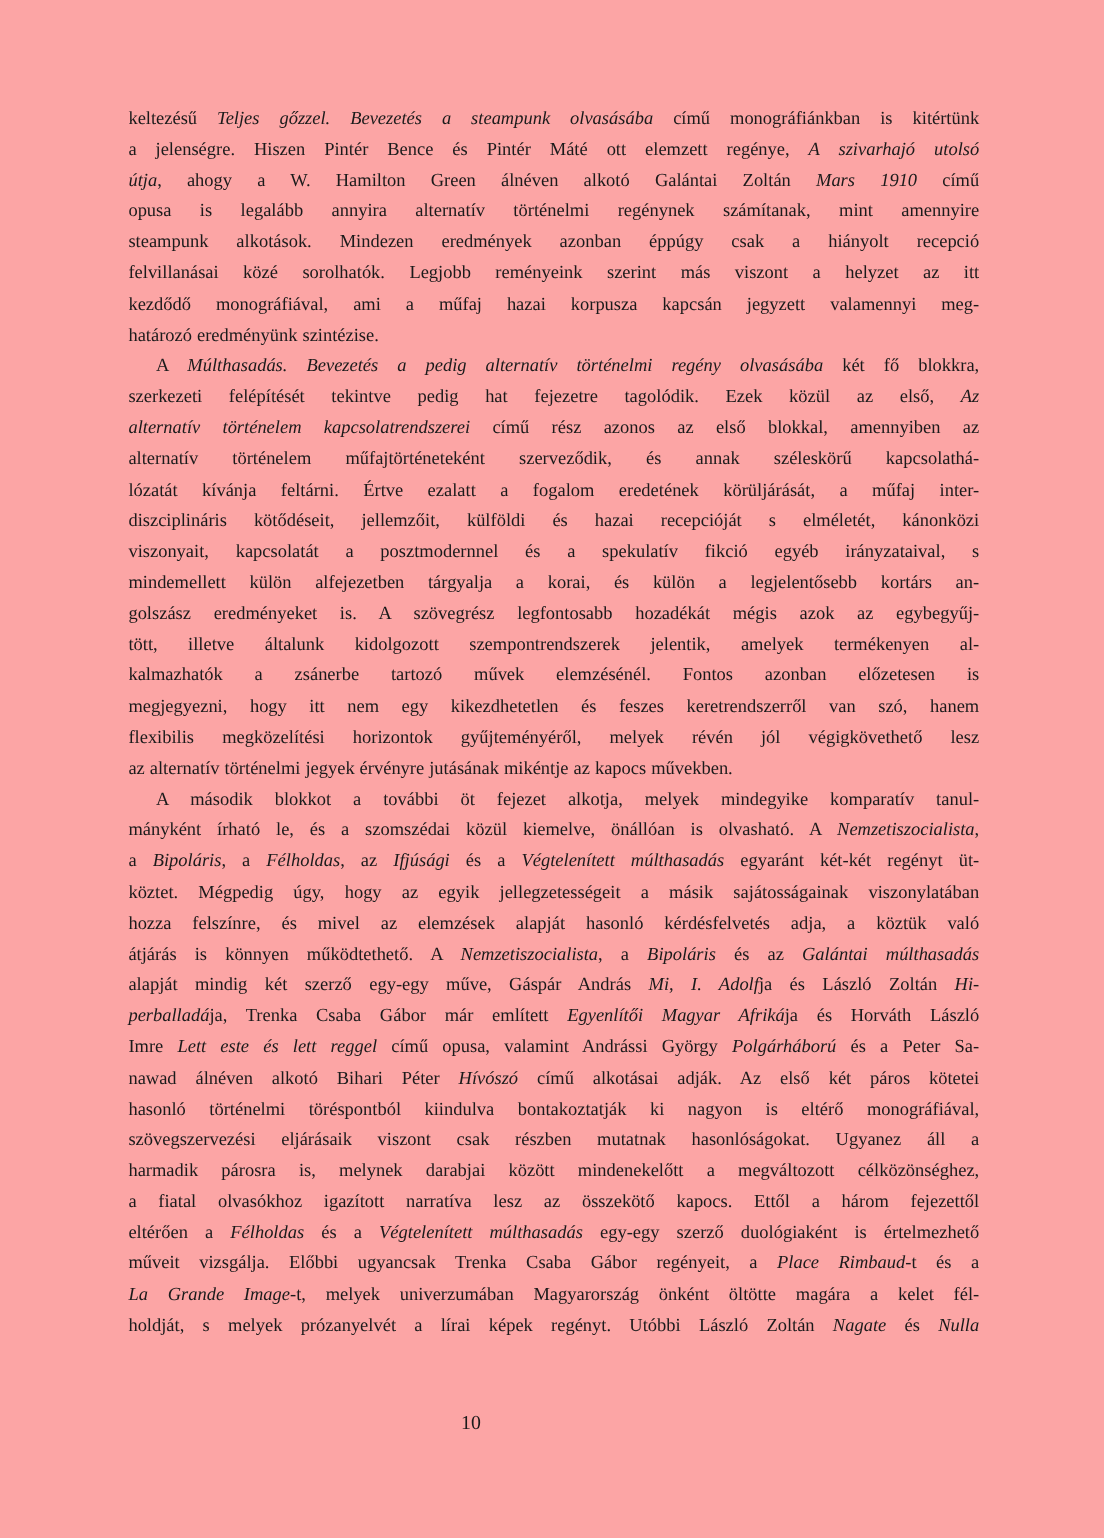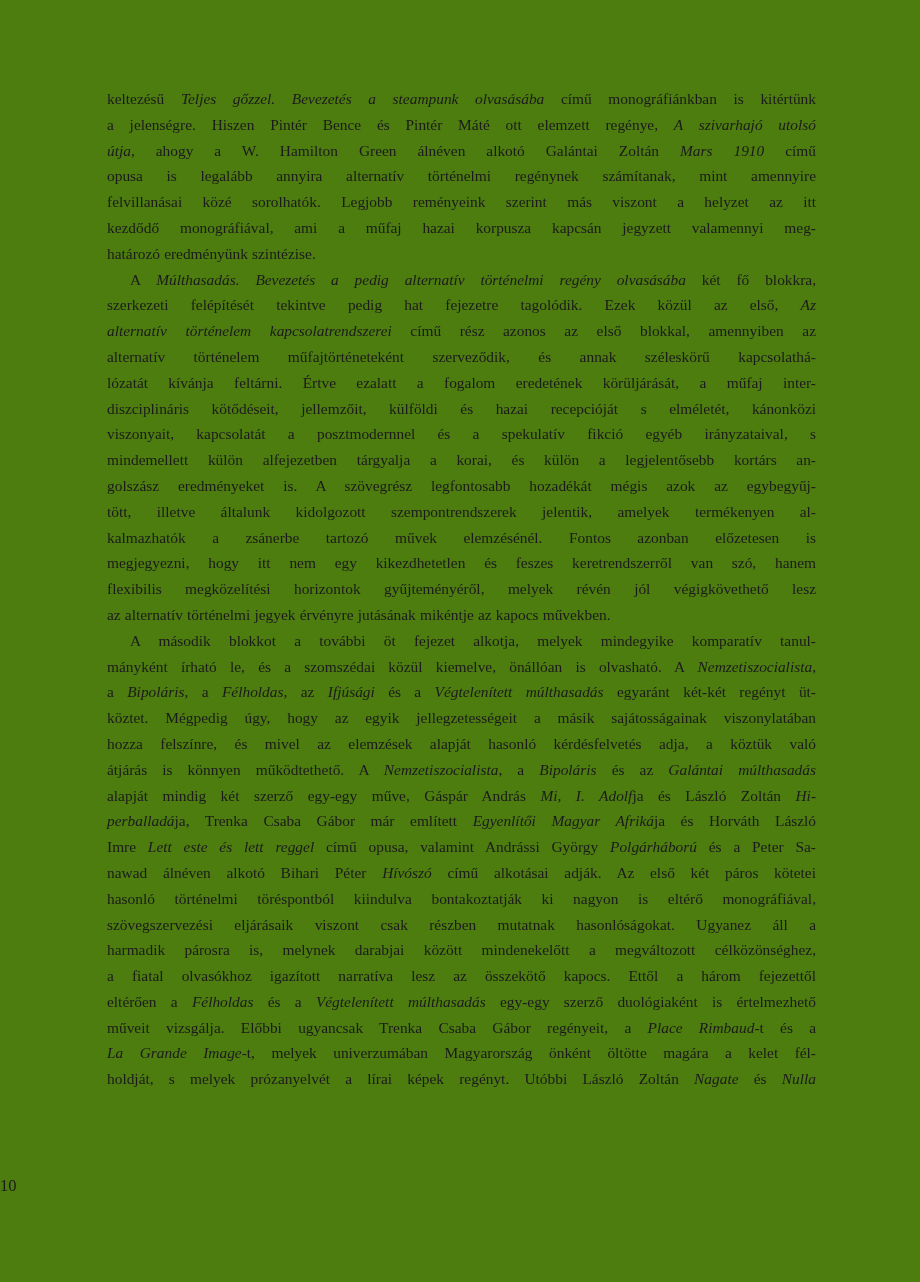--- a/index.html
+++ b/index.html
@@ -4,21 +4,21 @@
 <style>
   html, body {
     margin: 0;
     padding: 0;
     background: #ffffff;
   }
   .page {
     position: relative;
     width: 920px;
     height: 1282px;
-    background: #4d7c0f;
+    background: #fca5a5;
     overflow: hidden;
     font-family: "Liberation Serif", "DejaVu Serif", serif;
     color: #1b1b1b;
   }
   .text-block {
     position: absolute;
     left: 107px;
     top: 86px;
     width: 709px;
   }
@@ -31,34 +31,36 @@
     word-spacing: 0.02em;
   }
   .line.flush { text-align-last: left; }
   .line.indent { text-indent: 23px; }
   .it { font-style: italic; }
   .page-number {
     position: absolute;
     left: 0;
     top: 1176px;
     width: 785px;
+    text-align: center;
     font-size: 16.5px;
     color: #1b1b1b;
   }
 </style>
 </head>
 <body>
 
 <div class="page">
   <main class="text-block">
       <div class="para">
         <div class="line"><span>keltezésű </span><span class="it">Teljes gőzzel. Bevezetés a steampunk olvasásába</span><span> című monográfiánkban is kitértünk</span></div>
         <div class="line"><span>a jelenségre. Hiszen Pintér Bence és Pintér Máté ott elemzett regénye, </span><span class="it">A szivarhajó utolsó</span></div>
         <div class="line"><span class="it">útja</span><span>, ahogy a W. Hamilton Green álnéven alkotó Galántai Zoltán </span><span class="it">Mars 1910</span><span> című</span></div>
         <div class="line"><span>opusa is legalább annyira alternatív történelmi regénynek számítanak, mint amennyire</span></div>
+        <div class="line"><span>steampunk alkotások. Mindezen eredmények azonban éppúgy csak a hiányolt recepció</span></div>
         <div class="line"><span>felvillanásai közé sorolhatók. Legjobb reményeink szerint más viszont a helyzet az itt</span></div>
         <div class="line"><span>kezdődő monográfiával, ami a műfaj hazai korpusza kapcsán jegyzett valamennyi meg-</span></div>
         <div class="line flush"><span>határozó eredményünk szintézise.</span></div>
       </div>
       <div class="para">
         <div class="line indent"><span>A </span><span class="it">Múlthasadás. Bevezetés a pedig alternatív történelmi regény olvasásába</span><span> két fő blokkra,</span></div>
         <div class="line"><span>szerkezeti felépítését tekintve pedig hat fejezetre tagolódik. Ezek közül az első, </span><span class="it">Az</span></div>
         <div class="line"><span class="it">alternatív történelem kapcsolatrendszerei</span><span> című rész azonos az első blokkal, amennyiben az</span></div>
         <div class="line"><span>alternatív történelem műfajtörténeteként szerveződik, és annak széleskörű kapcsolathá-</span></div>
         <div class="line"><span>lózatát kívánja feltárni. Értve ezalatt a fogalom eredetének körüljárását, a műfaj inter-</span></div>

